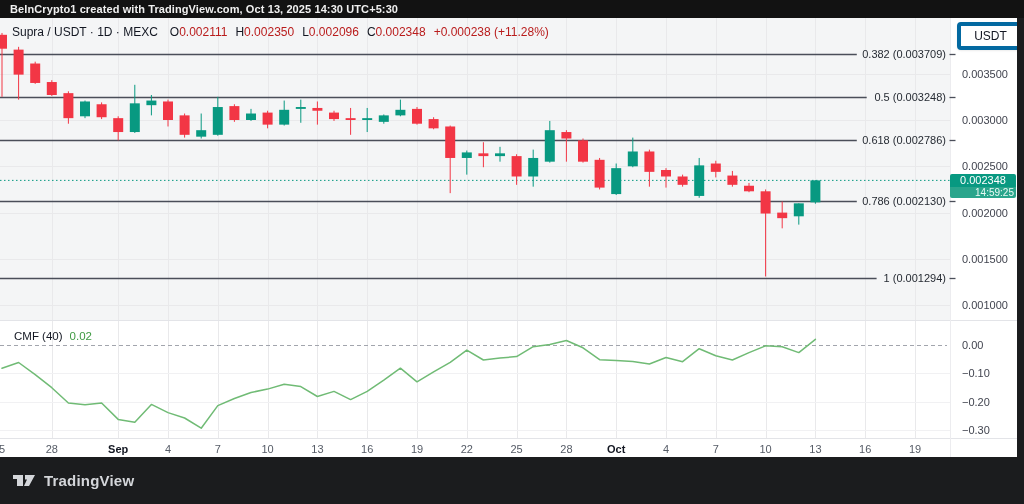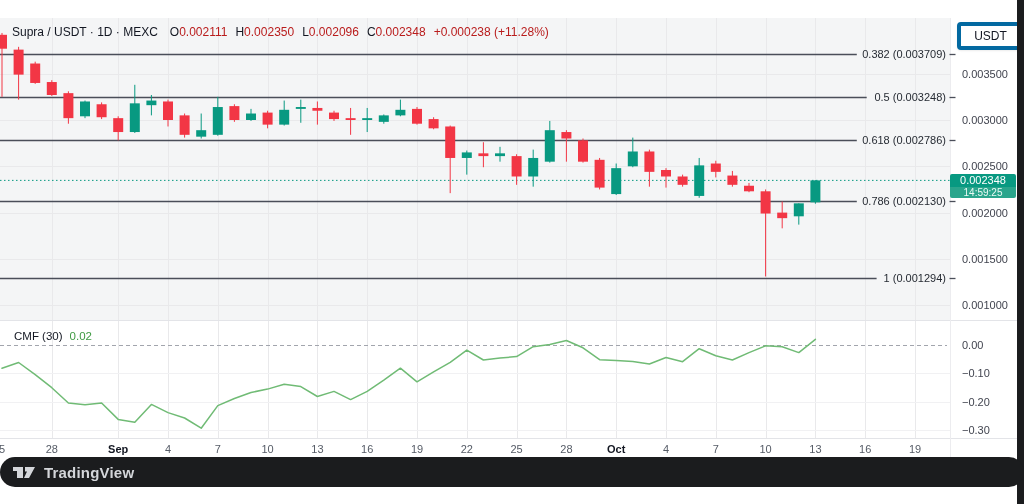--- a/index.html
+++ b/index.html
@@ -15,24 +15,24 @@
   .legend .pair{margin-right:8px;}
   .legend .k{color:#131722;}
   .legend .v{color:#b91c1c;}
   .cmf-legend{position:absolute;left:14px;top:330px;z-index:4;font-size:11.5px;color:#131722;white-space:nowrap;}
   .cmf-legend .cmf-v{color:#3f9a43;margin-left:7px;}
   .usdt-badge{position:absolute;left:957px;top:22px;width:59px;height:20px;z-index:4;background:#ffffff;
           border:4px solid #0369a1;border-radius:4px;box-shadow:0 1px 2px rgba(0,0,0,.08);
           font-size:12px;color:#131722;display:flex;align-items:center;justify-content:center;font-weight:500;}
   .price-badge{position:absolute;left:950px;top:174px;width:66px;z-index:4;border-radius:2px;overflow:hidden;}
   .pb-price{background:#089981;color:#ffffff;font-size:11px;line-height:13px;text-align:center;padding:0 2px;}
-  .pb-count{background:#2aa58c;color:#eafaf5;font-size:10px;line-height:11px;text-align:center;padding:0 2px;}
+  .pb-count{background:#2aa58c;color:#eafaf5;font-size:10px;line-height:11px;text-align:right;padding:0 2px;}
   .right-strip{position:absolute;left:1017px;top:0;width:7px;height:504px;background:#1b1c1e;z-index:5;}
-  .footer{position:absolute;left:0;top:457px;width:1024px;height:30px;background:#1b1c1e;z-index:6;
-          display:flex;align-items:center;padding-left:12px;box-sizing:border-box;border-radius:22px;}
+  .footer{position:absolute;left:0;top:457px;width:1024px;height:47px;background:#1b1c1e;z-index:6;
+          display:flex;align-items:center;padding-left:12px;box-sizing:border-box;}
   .brand{display:flex;align-items:center;gap:8px;cursor:pointer;}
   .brand span{color:#d4d6da;font-size:15px;font-weight:700;letter-spacing:.2px;}
 </style>
 </head>
 <body>
 
 <div class="screen">
 
   <svg id="chart-svg" width="1024" height="504" viewBox="0 0 1024 504">
       <rect x="0" y="18" width="950" height="302" fill="#f4f5f6"></rect>
@@ -219,27 +219,30 @@
         <text x="616.2" y="452.5" text-anchor="middle" font-size="11px" fill="#131722" font-weight="700">Oct</text>
         <text x="666" y="452.5" text-anchor="middle" font-size="11px" fill="#555b66" font-weight="400">4</text>
         <text x="715.8000000000001" y="452.5" text-anchor="middle" font-size="11px" fill="#555b66" font-weight="400">7</text>
         <text x="765.6" y="452.5" text-anchor="middle" font-size="11px" fill="#555b66" font-weight="400">10</text>
         <text x="815.4000000000001" y="452.5" text-anchor="middle" font-size="11px" fill="#555b66" font-weight="400">13</text>
         <text x="865.2" y="452.5" text-anchor="middle" font-size="11px" fill="#555b66" font-weight="400">16</text>
         <text x="915.0000000000001" y="452.5" text-anchor="middle" font-size="11px" fill="#555b66" font-weight="400">19</text>
       </g>
     </svg>
 
+  <div class="topbar">
+    <span>BeInCrypto1 created with TradingView.com, Oct 13, 2025 14:30 UTC+5:30</span>
+  </div>
 
   <div class="legend">
     <span class="sym">Supra / USDT · 1D · MEXC</span><span class="pair"><span class="k">O</span><span class="v">0.002111</span></span><span class="pair"><span class="k">H</span><span class="v">0.002350</span></span><span class="pair"><span class="k">L</span><span class="v">0.002096</span></span><span class="pair"><span class="k">C</span><span class="v">0.002348</span></span><span class="v">+0.000238 (+11.28%)</span>
   </div>
 
   <div class="cmf-legend">
-    <span>CMF (30)</span><span class="cmf-v">0.02</span>
+    <span>CMF (40)</span><span class="cmf-v">0.02</span>
   </div>
 
   <div class="usdt-badge">USDT</div>
 
   <div class="price-badge">
     <div class="pb-price">0.002348</div>
     <div class="pb-count">14:59:25</div>
   </div>
 
   <div class="right-strip"></div>

